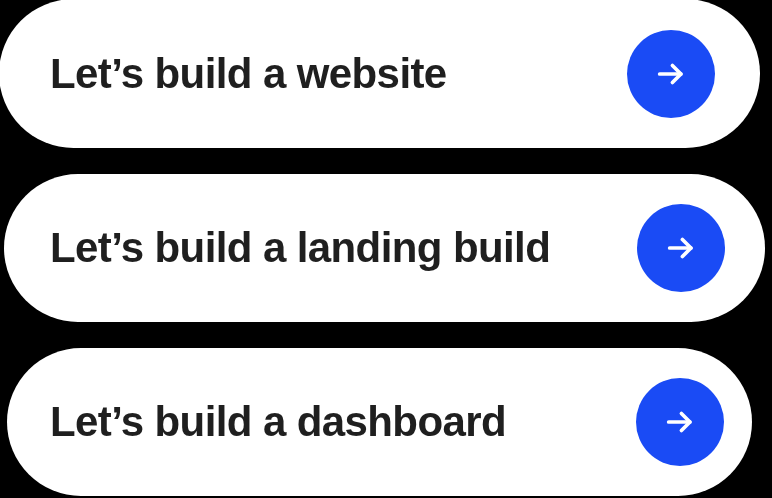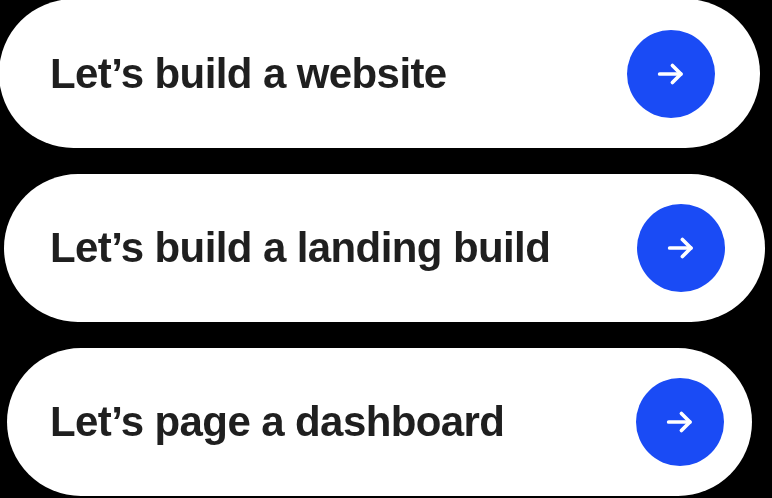--- a/index.html
+++ b/index.html
@@ -122,21 +122,21 @@
     <span class="card-label">Let’s build a landing build</span>
     <button class="arrow-btn">
       <svg viewBox="0 0 24 24">
         <line x1="4" y1="12" x2="19" y2="12"></line>
         <path d="M13 6 L19 12 L13 18"></path>
       </svg>
     </button>
   </div>
 
   <div class="card card-3">
-    <span class="card-label">Let’s page a dashboard</span>
+    <span class="card-label">Let’s build a dashboard</span>
     <button class="arrow-btn">
       <svg viewBox="0 0 24 24">
         <line x1="4" y1="12" x2="19" y2="12"></line>
         <path d="M13 6 L19 12 L13 18"></path>
       </svg>
     </button>
   </div>
 
 </div>
 

